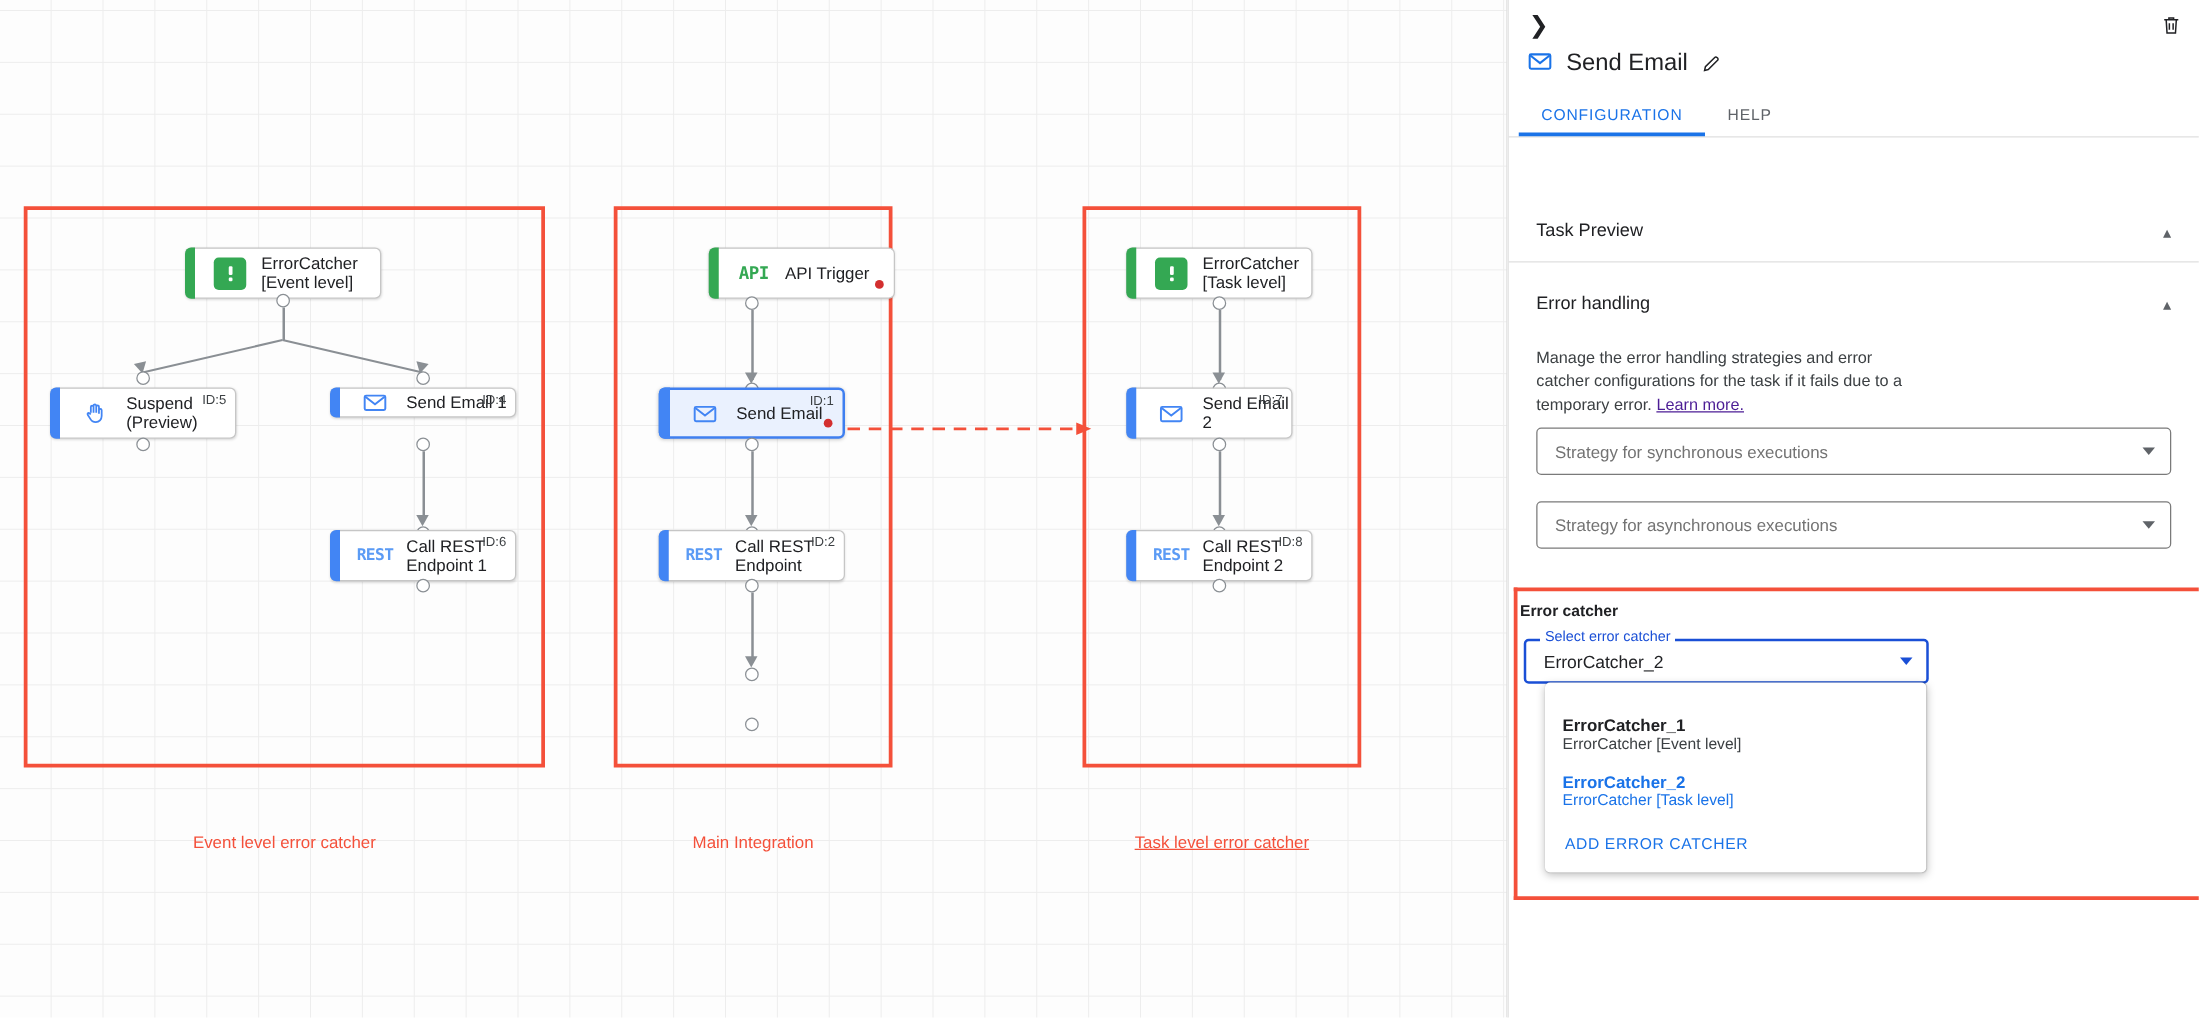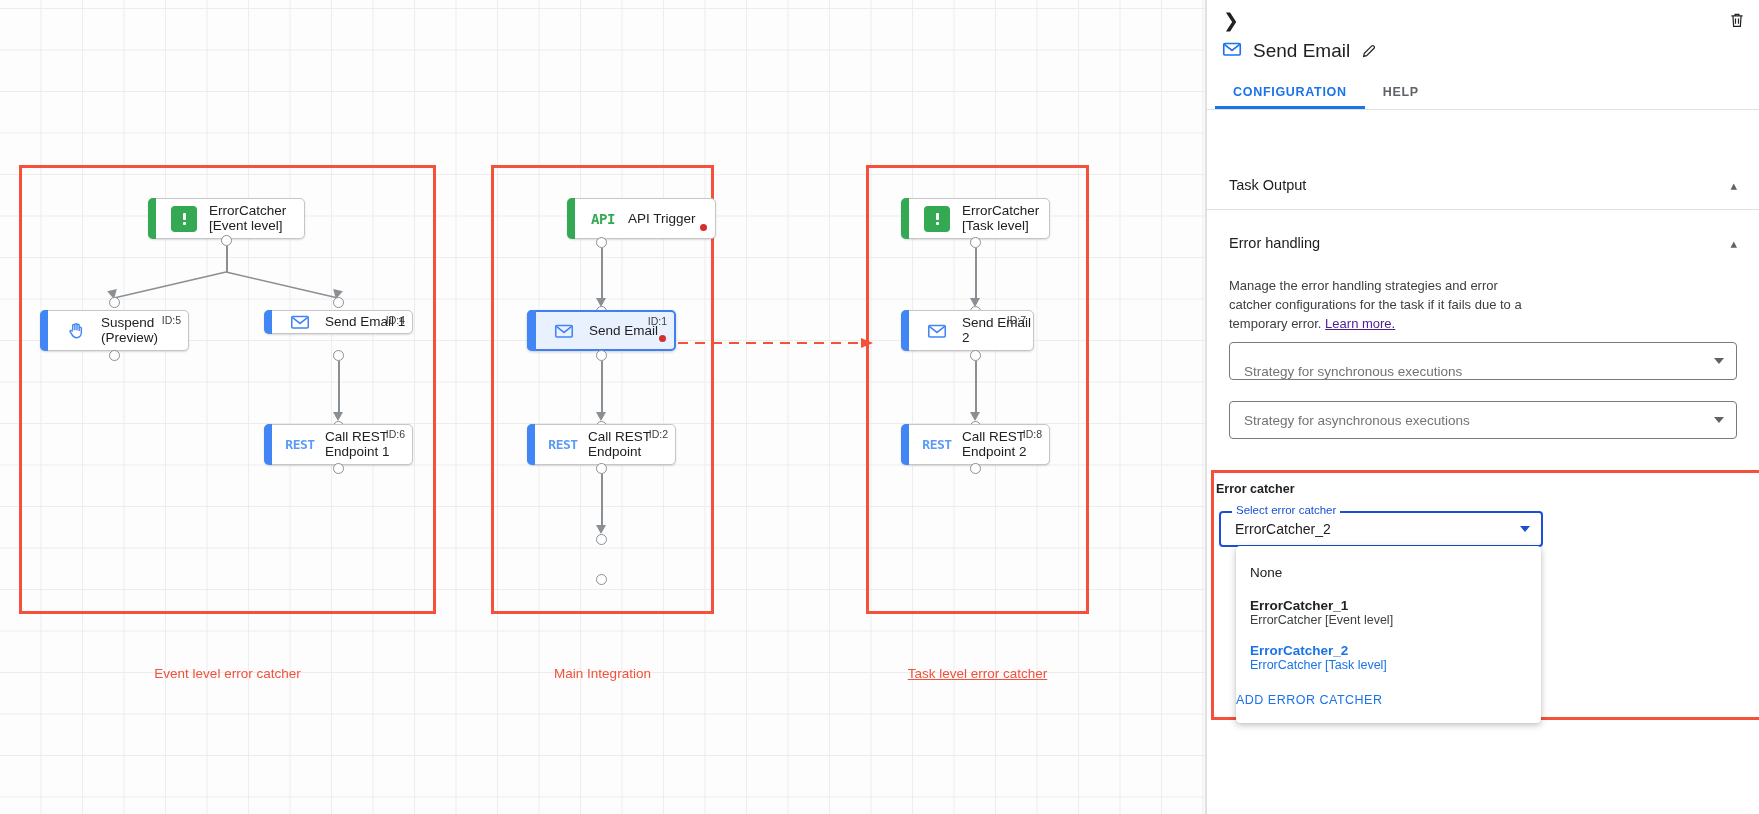--- a/index.html
+++ b/index.html
@@ -127,21 +127,21 @@
   .pencil { width:18px;height:18px; display:flex;align-items:center;justify-content:center; cursor:pointer;}
 
   .tabs {
     position:absolute; left:0; top:78px; width:100%; height:32px;
     border-bottom:1px solid #e0e0e0;
     display:flex; align-items:flex-start; padding-left:8px;
   }
   .tab {
     font-size:12.5px; letter-spacing:.7px; color:#5f6368;
     padding:0 18px; height:31px; line-height:28px; cursor:pointer;
-    font-weight:700;
+    font-weight:400;
   }
   .tab.active { color:#1a73e8; border-bottom:3px solid #1a73e8; }
 
   .section {
     position:absolute; left:0; width:100%;
     border-bottom:1px solid #e0e0e0;
     height:50px;
   }
   .section-head {
     display:flex; align-items:center; justify-content:space-between;
@@ -200,21 +200,21 @@
     padding:14px 0 12px 0;
     z-index:10;
   }
   .opt { padding:5px 14px; cursor:pointer; }
   .opt .o1 { font-size:13.5px; color:#202124; }
   .opt .o2 { font-size:12.5px; color:#3c4043; }
   .opt.sel .o1 { color:#1a73e8; font-weight:bold; }
   .opt.sel .o2 { color:#1a73e8; }
   .opt.bold .o1 { font-weight:bold; }
   .add-ec {
-    margin-top:12px; padding:4px 0;
+    margin-top:12px; padding:4px 16px;
     font-size:12.5px; letter-spacing:.5px; color:#1a73e8; font-weight:500; cursor:pointer;
   }
 </style>
 </head>
 <body>
 
 <div id="canvas">
 
   <div class="group-frame" style="left:19px; top:165px; width:417px; height:449px;"></div>
   <div class="group-frame" style="left:491px; top:165px; width:223px; height:449px;"></div>
@@ -414,62 +414,59 @@
   </div>
 
   <div class="tabs">
     <div class="tab active">CONFIGURATION</div>
     <div class="tab">HELP</div>
   </div>
 
 
   <div class="section" style="top:160px;">
     <div class="section-head">
-      <span class="stitle">Task Output</span>
+      <span class="stitle">Task Preview</span>
       <span class="chev">▴</span>
     </div>
   </div>
 
   <div class="section" style="top:218px; border-bottom:none;">
     <div class="section-head">
       <span class="stitle">Error handling</span>
       <span class="chev">▴</span>
     </div>
   </div>
 
   <div id="err-body">
     <div class="body-pad">
       <div class="desc">
         <span>Manage the error handling strategies and error catcher configurations for the task if it fails due to a temporary error.</span>
         <span class="learn">Learn more.</span>
       </div>
-      <div class="select" style="margin-top:9px;align-items:flex-end;">
+      <div class="select" style="margin-top:9px;">
         <span>Strategy for synchronous executions</span>
         <span class="caret"></span>
       </div>
       <div class="select" style="margin-top:21px;">
         <span>Strategy for asynchronous executions</span>
         <span class="caret"></span>
       </div>
     </div>
   </div>
 </div>
 
 <div id="errcatcher-box"></div>
 <div class="ec-label">Error catcher</div>
 <div class="float-label">Select error catcher</div>
 <div id="select-error-catcher">
   <span>ErrorCatcher_2</span>
   <span class="caret"></span>
 </div>
 
 <div id="dropdown">
-  <div class="opt">
-    <div class="o1">None</div>
-  </div>
   <div class="opt bold" style="margin-top:8px;">
     <div class="o1">ErrorCatcher_1</div>
     <div class="o2">ErrorCatcher [Event level]</div>
   </div>
   <div class="opt bold sel" style="margin-top:6px;">
     <div class="o1">ErrorCatcher_2</div>
     <div class="o2">ErrorCatcher [Task level]</div>
   </div>
   <div class="add-ec">ADD ERROR CATCHER</div>
 </div>

